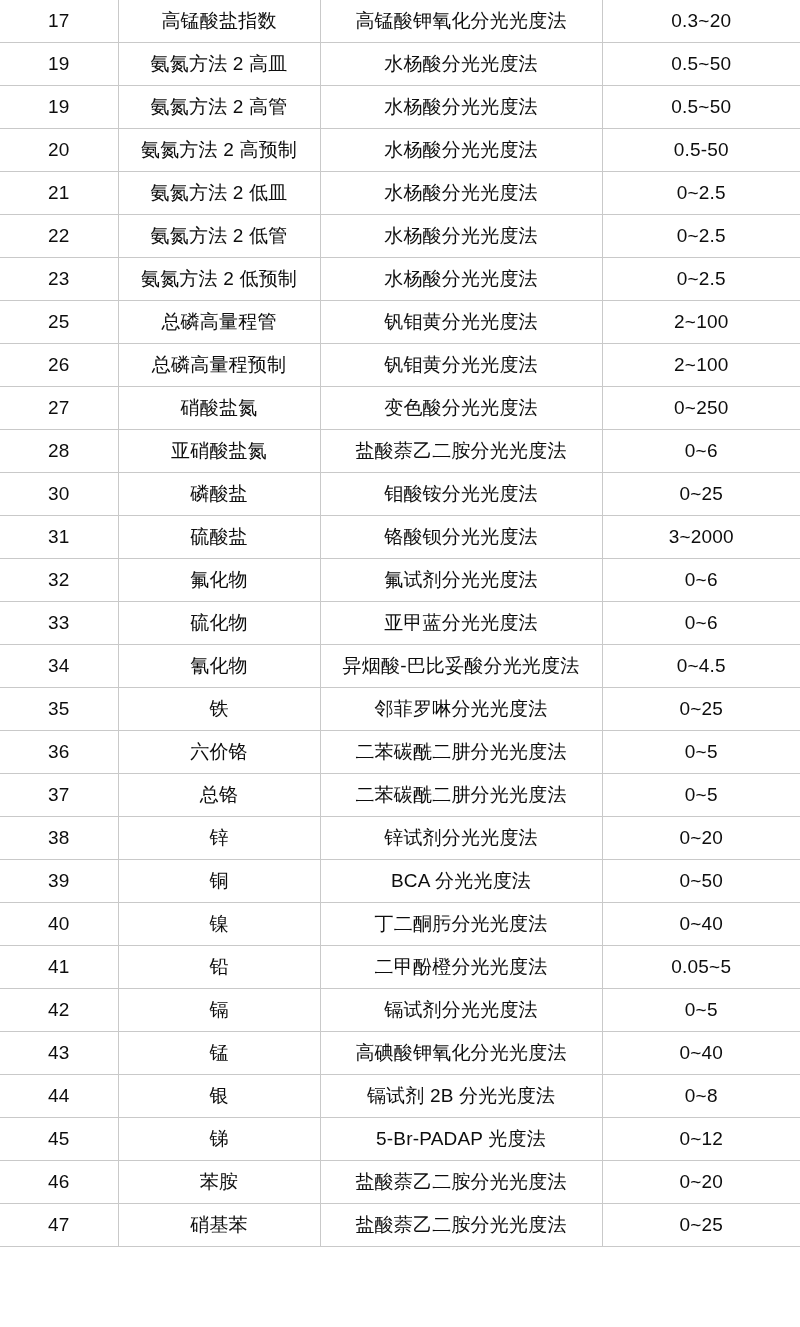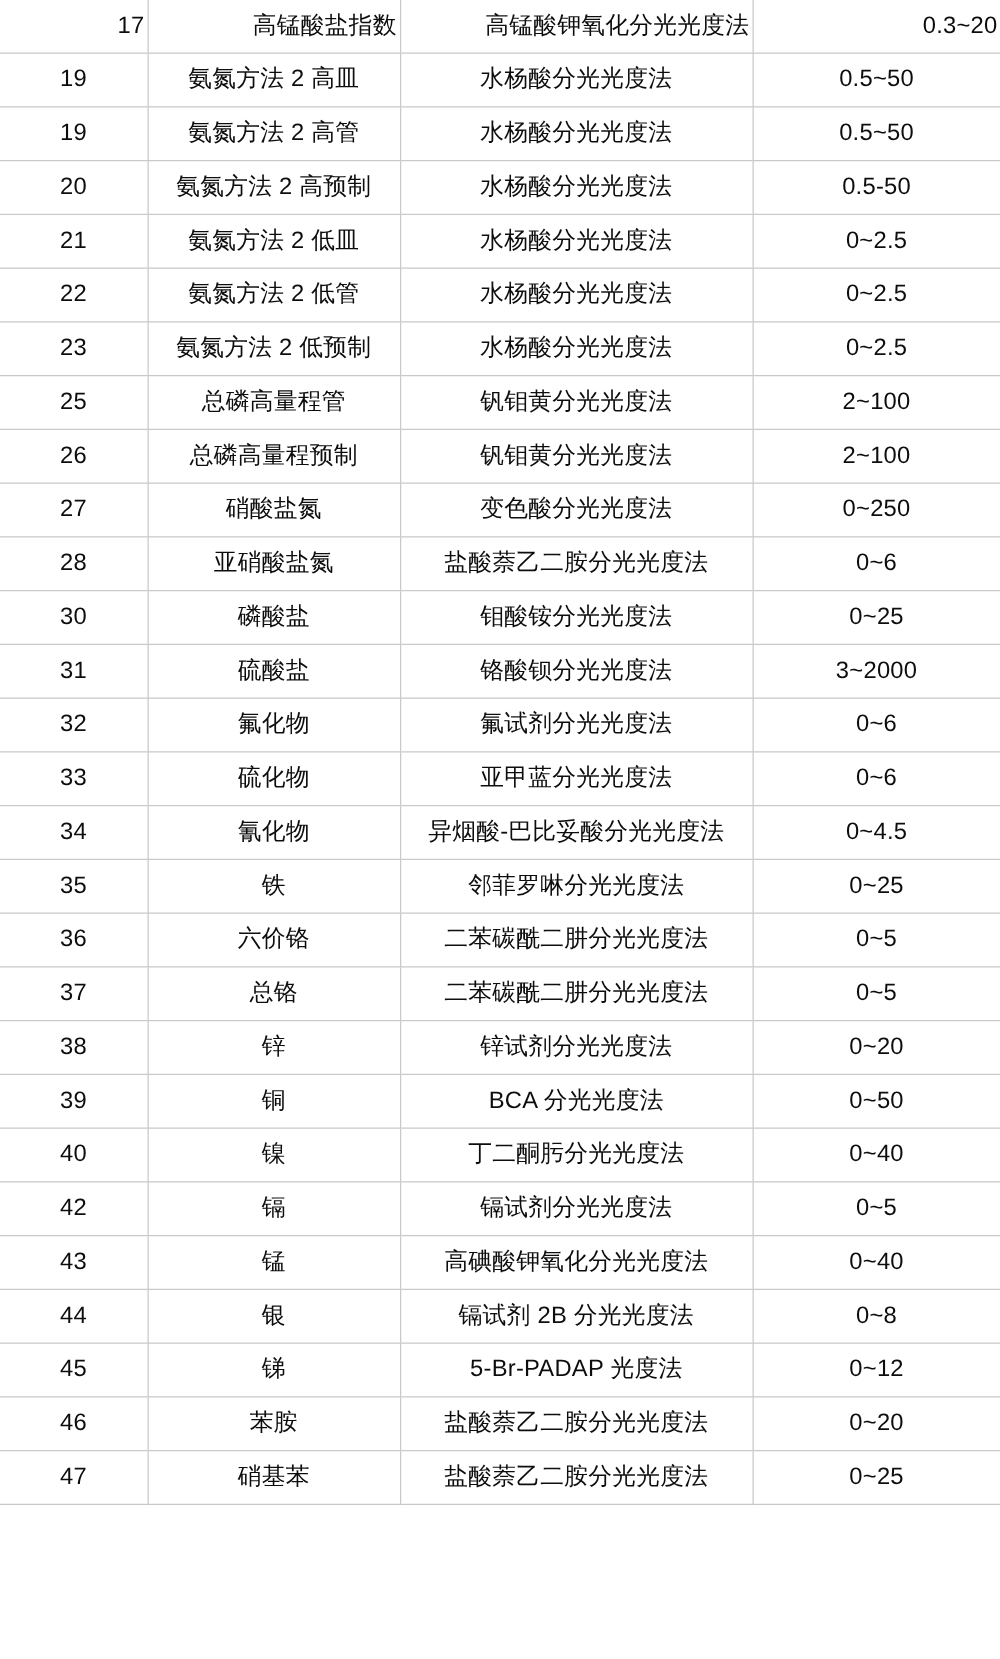--- a/index.html
+++ b/index.html
@@ -37,21 +37,20 @@
   }
   table.data-table tr > td:first-child {
     border-left: none;
   }
   table.data-table tr > td:last-child {
     border-right: none;
     margin-top: 42px;
   }
   table.data-table tr:first-child > td {
     border-top: none;
-    text-align: right;
   }
   .col-index { width: 118px; }
   .col-name  { width: 202px; }
   .col-method{ width: 282px; }
   .col-range { width: 198px; }
 </style>
 </head>
 <body>
 
 <div class="sheet">
@@ -189,20 +188,26 @@
           <td class="cell-method">BCA 分光光度法</td>
           <td class="cell-range">0~50</td>
         </tr>
         <tr>
           <td class="cell-index">40</td>
           <td class="cell-name">镍</td>
           <td class="cell-method">丁二酮肟分光光度法</td>
           <td class="cell-range">0~40</td>
         </tr>
         <tr>
+          <td class="cell-index">41</td>
+          <td class="cell-name">铅</td>
+          <td class="cell-method">二甲酚橙分光光度法</td>
+          <td class="cell-range">0.05~5</td>
+        </tr>
+        <tr>
           <td class="cell-index">42</td>
           <td class="cell-name">镉</td>
           <td class="cell-method">镉试剂分光光度法</td>
           <td class="cell-range">0~5</td>
         </tr>
         <tr>
           <td class="cell-index">43</td>
           <td class="cell-name">锰</td>
           <td class="cell-method">高碘酸钾氧化分光光度法</td>
           <td class="cell-range">0~40</td>

